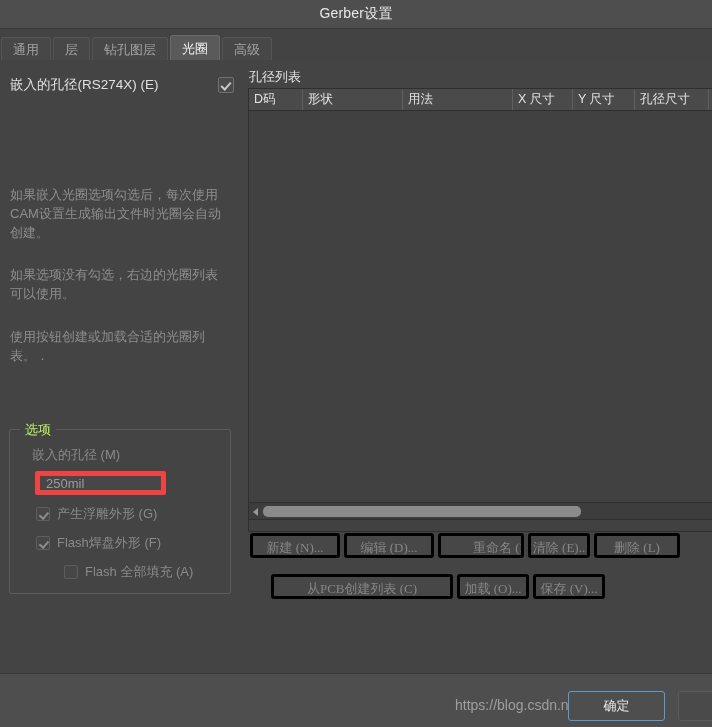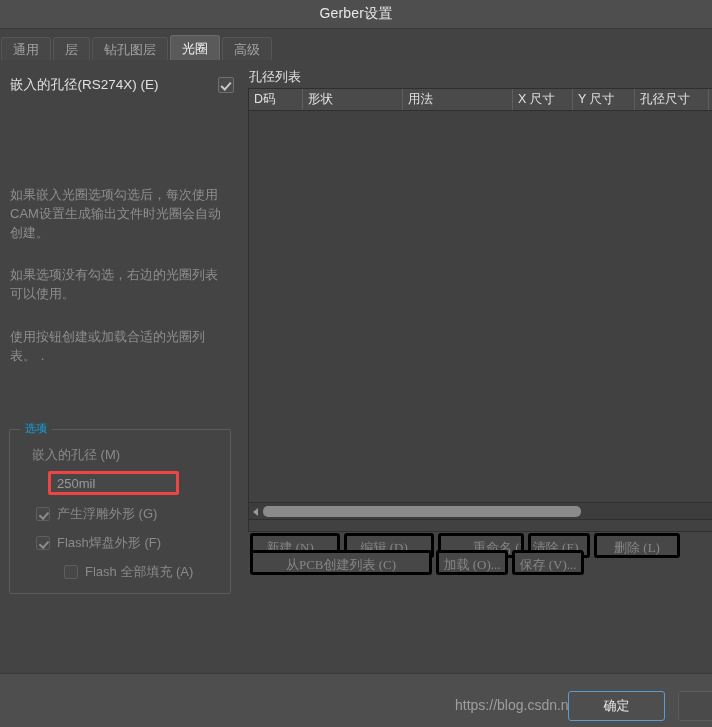--- a/index.html
+++ b/index.html
@@ -142,46 +142,45 @@
     border: 1px solid #5c5c5c;
     border-radius: 2px;
     box-sizing: border-box;
   }
   .groupbox-title {
     position: absolute;
     left: 10px;
     top: -9px;
     background: #444444;
     padding: 0 5px;
-    font-size: 11px;
-    color: #0ea5e9;
+    font-size: 13px;
+    color: #bef264;
   }
   .gb-label {
     position: absolute;
     left: 22px;
     top: 16px;
     color: #8a8a8a;
     font-size: 13px;
   }
   .gb-input {
     position: absolute;
     left: 25px;
     top: 41px;
     width: 131px;
     height: 24px;
     background: #474747;
-    border: 3px solid #ef4444;
+    border: 5px solid #ef4444;
     border-radius: 2px;
     box-sizing: border-box;
     color: #9a9a9a;
     font-size: 13px;
     font-family: inherit;
     padding: 0 6px;
     outline: none;
-    margin-left: 13px;
   }
   .gb-chk {
     position: absolute;
     left: 26px;
     display: flex;
     align-items: center;
     gap: 7px;
     color: #8a8a8a;
     font-size: 13px;
   }
@@ -305,21 +304,21 @@
     color: #868686;
     font-size: 13px;
     font-family: Liberation Serif, serif;
     line-height: 23px;
     text-align: center;
     cursor: default;
     white-space: nowrap;
     overflow: hidden;
   }
   .btnrow1 { top: 473px; }
-  .btnrow2 { top: 490px; }
+  .btnrow2 { top: 514px; margin-left: 21px; }
 
   
   .bottombar {
     position: absolute;
     left: 0;
     top: 673px;
     width: 712px;
     height: 54px;
     background: #4e4e4e;
     border-top: 1px solid #393939;

